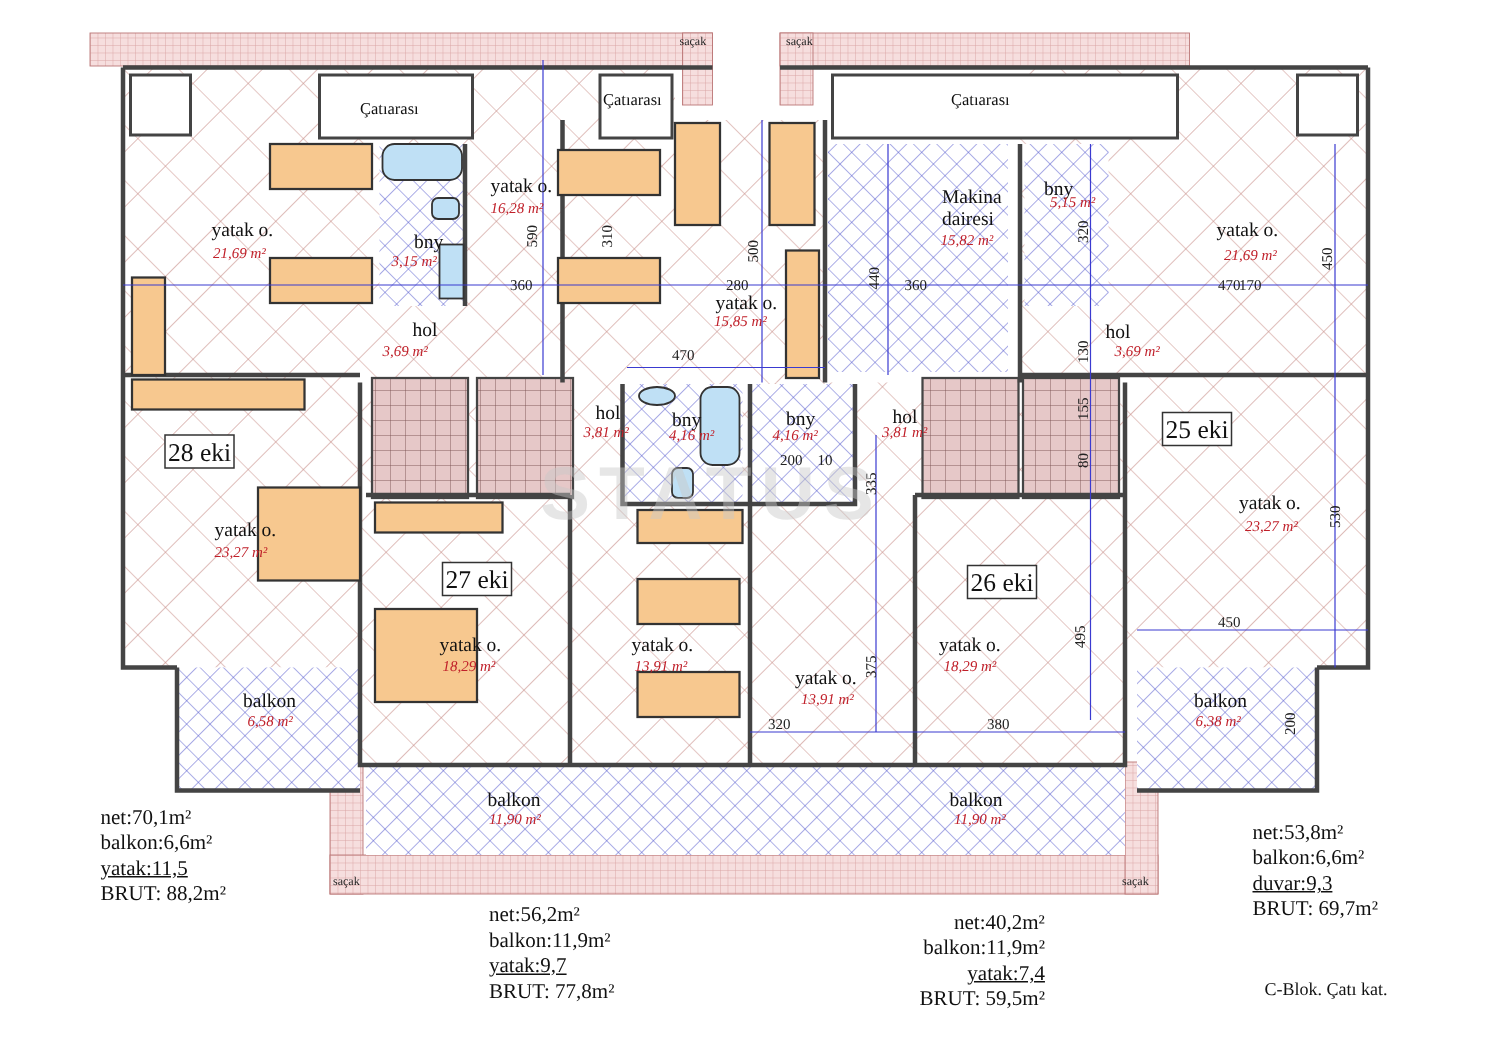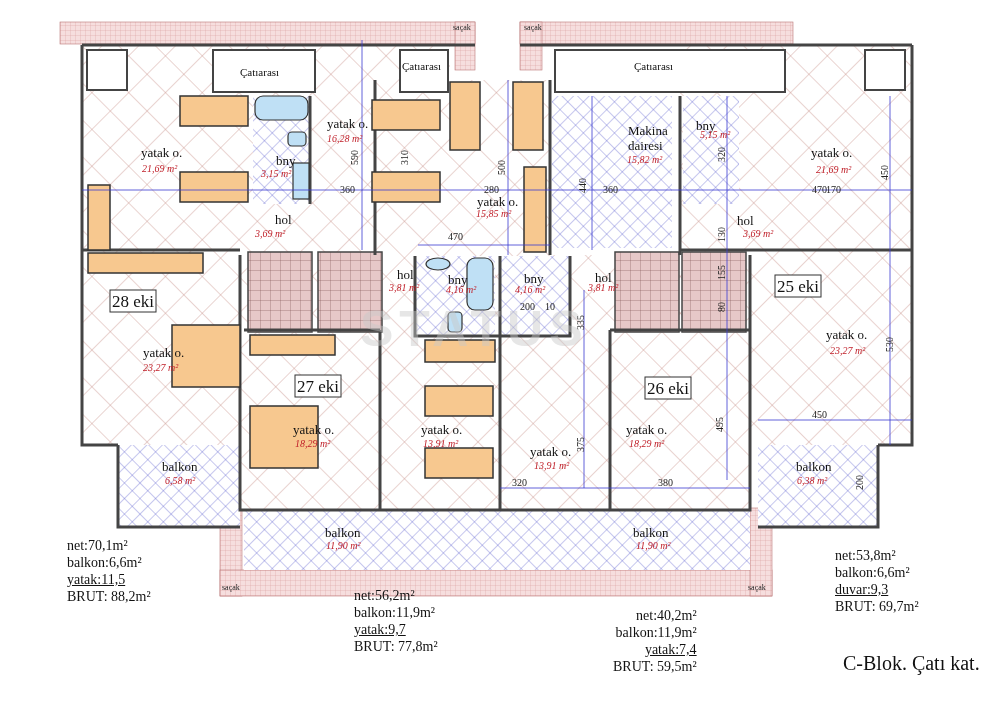--- a/index.html
+++ b/index.html
@@ -6,21 +6,21 @@
   body { width:1000px; height:707px; position:relative; overflow:hidden; font-family:"Liberation Serif", serif; }
   #plan { position:absolute; left:0; top:0; width:1000px; height:707px; }
   .room-label { font-family:"Liberation Serif", serif; font-size:13px; fill:#111; }
   .area-label { font-family:"Liberation Serif", serif; font-size:10px; fill:#c0202a; font-style:italic; }
   .dim { font-family:"Liberation Serif", serif; font-size:10px; fill:#222; }
   .unit-tag { font-family:"Liberation Serif", serif; font-size:17px; fill:#111; }
   .eave { font-family:"Liberation Serif", serif; font-size:8px; fill:#222; }
   .stats { position:absolute; font-family:"Liberation Serif", serif; font-size:14px; line-height:17px; color:#111; }
   .stats div { white-space:nowrap; }
   .stats .u { text-decoration:underline; }
-  .title { position:absolute; left:843px; top:652px; font-family:"Liberation Serif", serif; font-size:20px; color:#111; }
+  .title { position:absolute; left:843px; top:652px; font-family:"Liberation Serif", serif; font-size:12px; color:#111; }
   .watermark { position:absolute; left:360px; top:300px; width:300px; color:rgba(200,200,200,0.45); font-family:"Liberation Sans", sans-serif; pointer-events:none; }
   .watermark .big { font-size:50px; font-weight:bold; letter-spacing:6px; }
   .watermark .small { font-size:18px; letter-spacing:3px; margin-top:-4px; }
 </style>
 </head>
 <body>
 
 <svg id="plan" viewBox="0 0 1000 707" xmlns="http://www.w3.org/2000/svg">
   <defs>
     <pattern id="tile" patternUnits="userSpaceOnUse" width="26" height="26" patternTransform="rotate(45)">
@@ -247,21 +247,21 @@
 <div class="watermark">
   <div class="big">STATUS</div>
 </div>
 
 <div class="stats" style="left:67px; top:537px;">
   <div>net:70,1m²</div>
   <div>balkon:6,6m²</div>
   <div class="u">yatak:11,5</div>
   <div>BRUT: 88,2m²</div>
 </div>
-<div class="stats" style="left:326px; top:587px;margin-left:28px;">
+<div class="stats" style="left:326px; top:602px;">
   <div>net:56,2m²</div>
   <div>balkon:11,9m²</div>
   <div class="u">yatak:9,7</div>
   <div>BRUT: 77,8m²</div>
 </div>
 <div class="stats" style="left:613px; top:607px;text-align:right;">
   <div>net:40,2m²</div>
   <div>balkon:11,9m²</div>
   <div class="u">yatak:7,4</div>
   <div>BRUT: 59,5m²</div>

